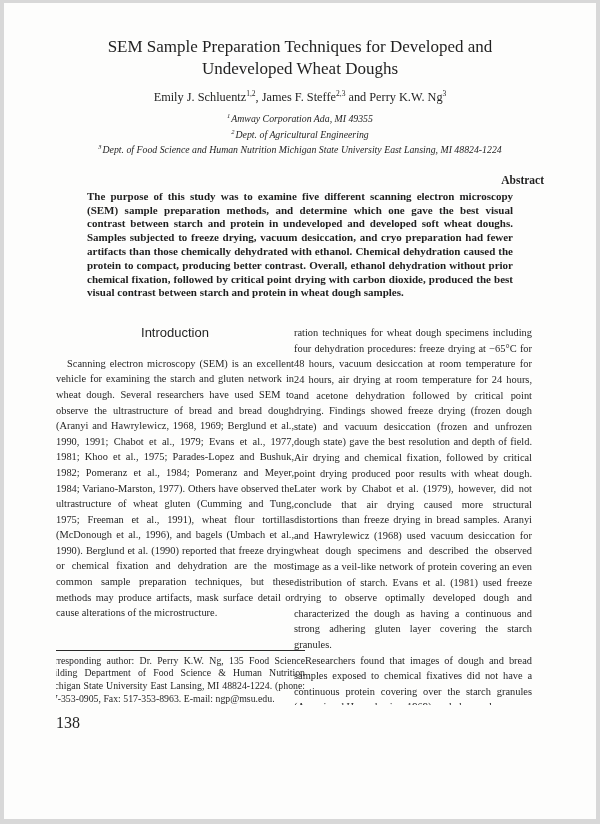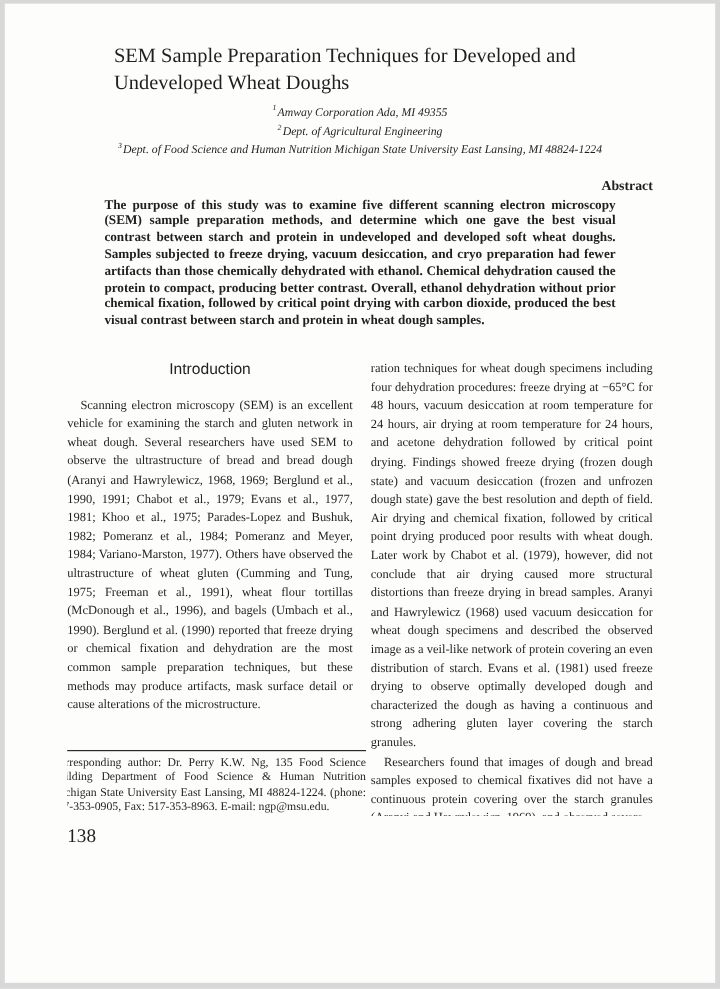--- a/index.html
+++ b/index.html
@@ -21,20 +21,21 @@
   .journal-header {
     margin-top: 46px;
     font-style: italic;
     font-size: 10.6px;
     line-height: 13.5px;
     letter-spacing: 0.2px;
   }
   .title {
     margin: 33px auto 0 auto;
     width: 410px;
+    text-align: center;
     font-size: 17px;
     line-height: 22px;
     font-weight: 400;
   }
   .authors {
     margin-top: 9px;
     text-align: center;
     font-size: 12.3px;
   }
   .authors sup { font-size: 7.5px; }
@@ -61,21 +62,20 @@
     font-weight: bold;
   }
   .keywords {
     margin: 11px auto 0 auto;
     width: 426px;
     font-size: 10.5px;
   }
   .columns {
     margin-top: 25px;
     display: flex;
-    gap: 15px;
     height: 380px;
     overflow: hidden;
   }
   .col {
     width: 238px;
     display: flex;
     flex-direction: column;
     font-size: 10.4px;
     line-height: 15.6px;
     text-align: justify;
@@ -107,20 +107,23 @@
   }
 </style>
 </head>
 <body>
 
 <div class="page">
 
 
   <div class="title">SEM Sample Preparation Techniques for Developed and Undeveloped Wheat Doughs</div>
 
+  <div class="authors">
+    <span><span>Emily J. Schluentz</span><sup>1,2</sup></span><span>, </span><span><span>James F. Steffe</span><sup>2,3</sup></span><span> and </span><span><span>Perry K.W. Ng</span><sup>3</sup></span>
+  </div>
 
   <div class="affiliations">
     <div><sup>1</sup><span>Amway Corporation Ada, MI 49355</span></div>
     <div><sup>2</sup><span>Dept. of Agricultural Engineering</span></div>
     <div><sup>3</sup><span>Dept. of Food Science and Human Nutrition Michigan State University East Lansing, MI 48824-1224</span></div>
   </div>
 
   <div class="abstract-heading">Abstract</div>
   <div class="abstract-body">The purpose of this study was to examine five different scanning electron microscopy (SEM) sample preparation methods, and determine which one gave the best visual contrast between starch and protein in undeveloped and developed soft wheat doughs. Samples subjected to freeze drying, vacuum desiccation, and cryo preparation had fewer artifacts than those chemically dehydrated with ethanol. Chemical dehydration caused the protein to compact, producing better contrast. Overall, ethanol dehydration without prior chemical fixation, followed by critical point drying with carbon dioxide, produced the best visual contrast between starch and protein in wheat dough samples.</div>
 

